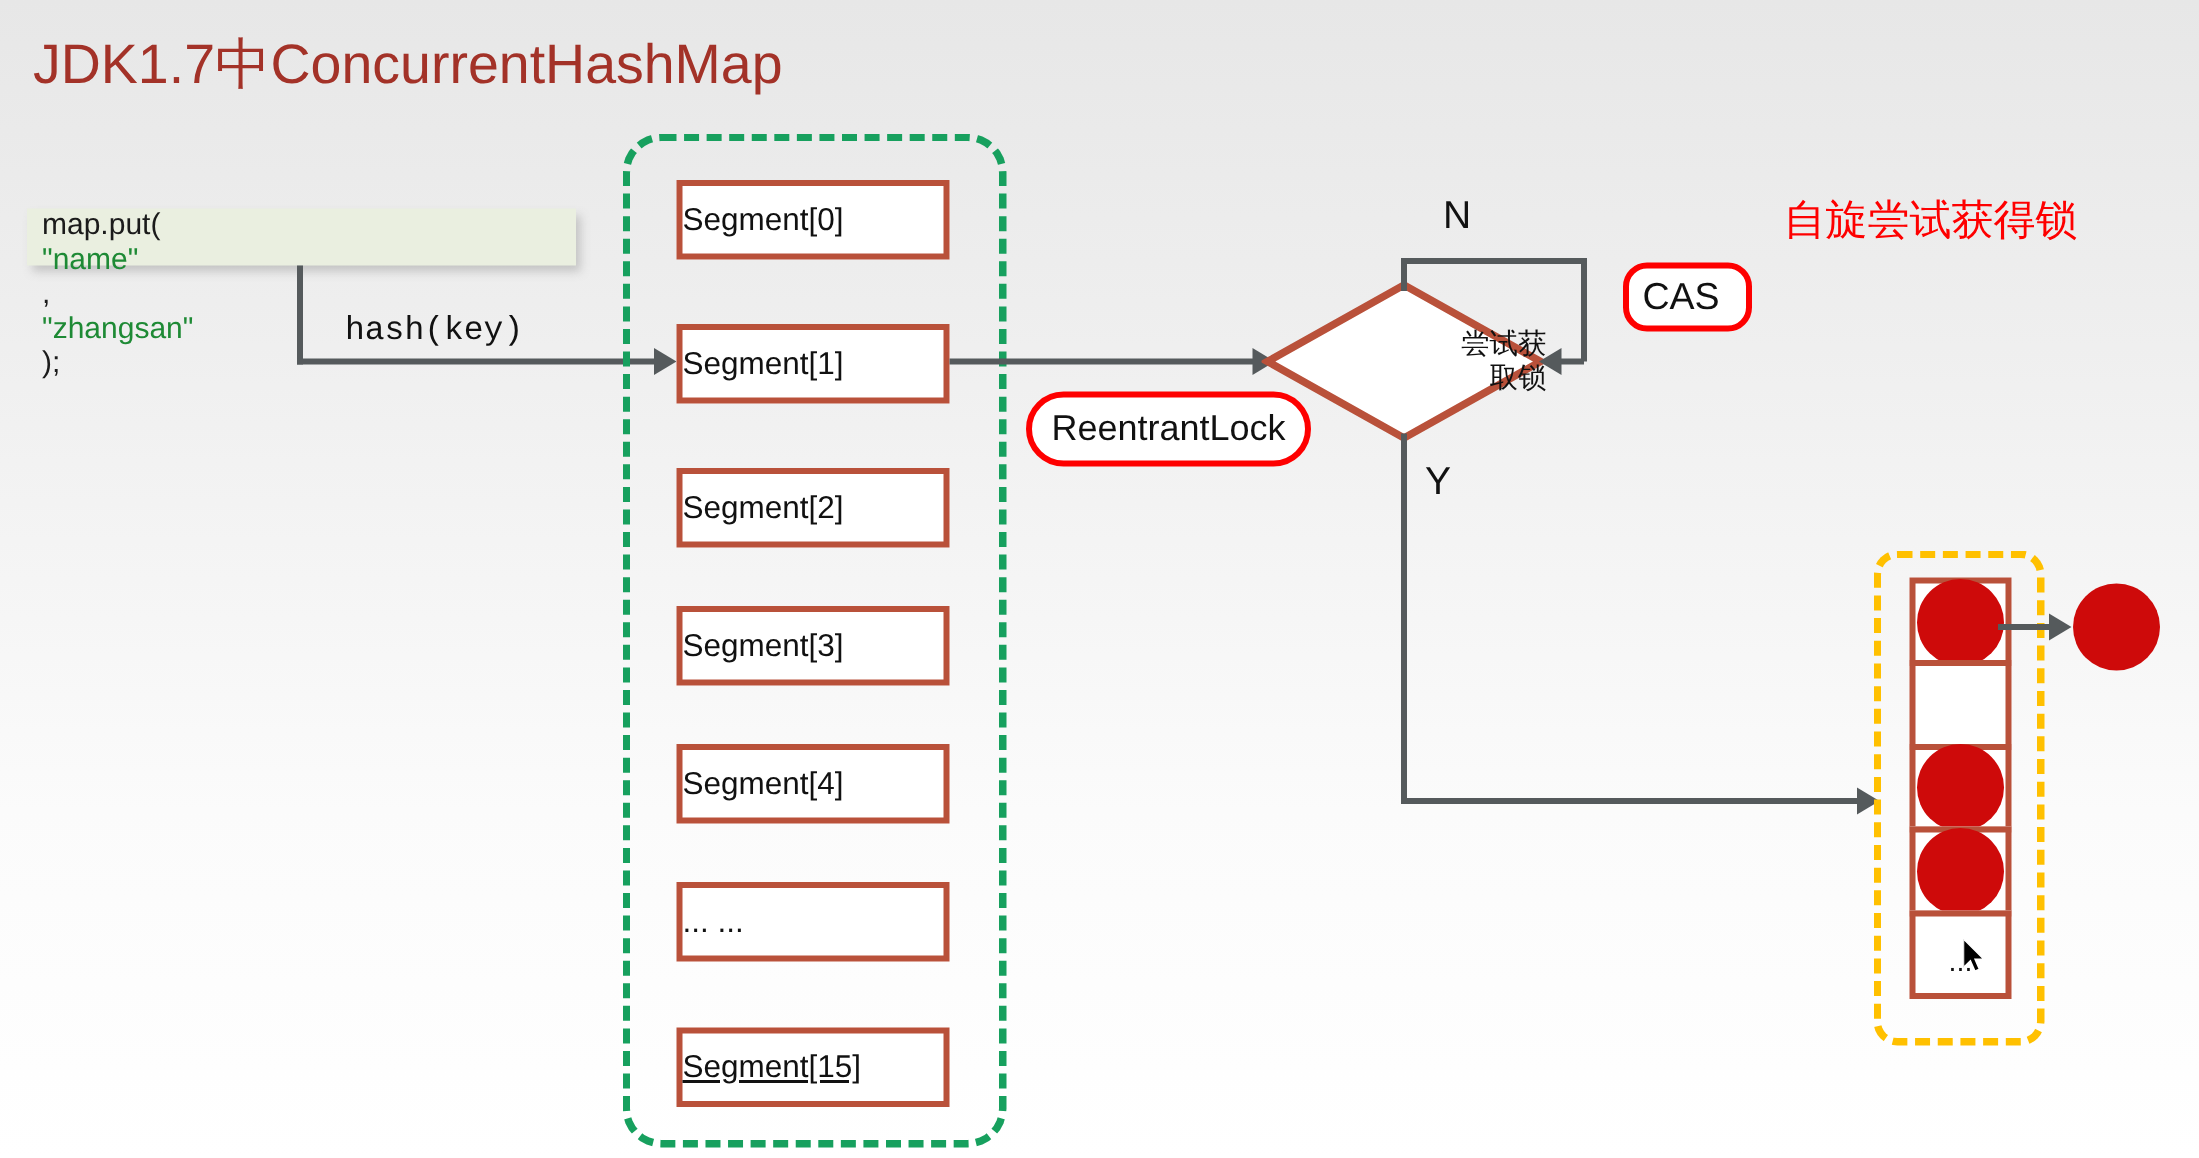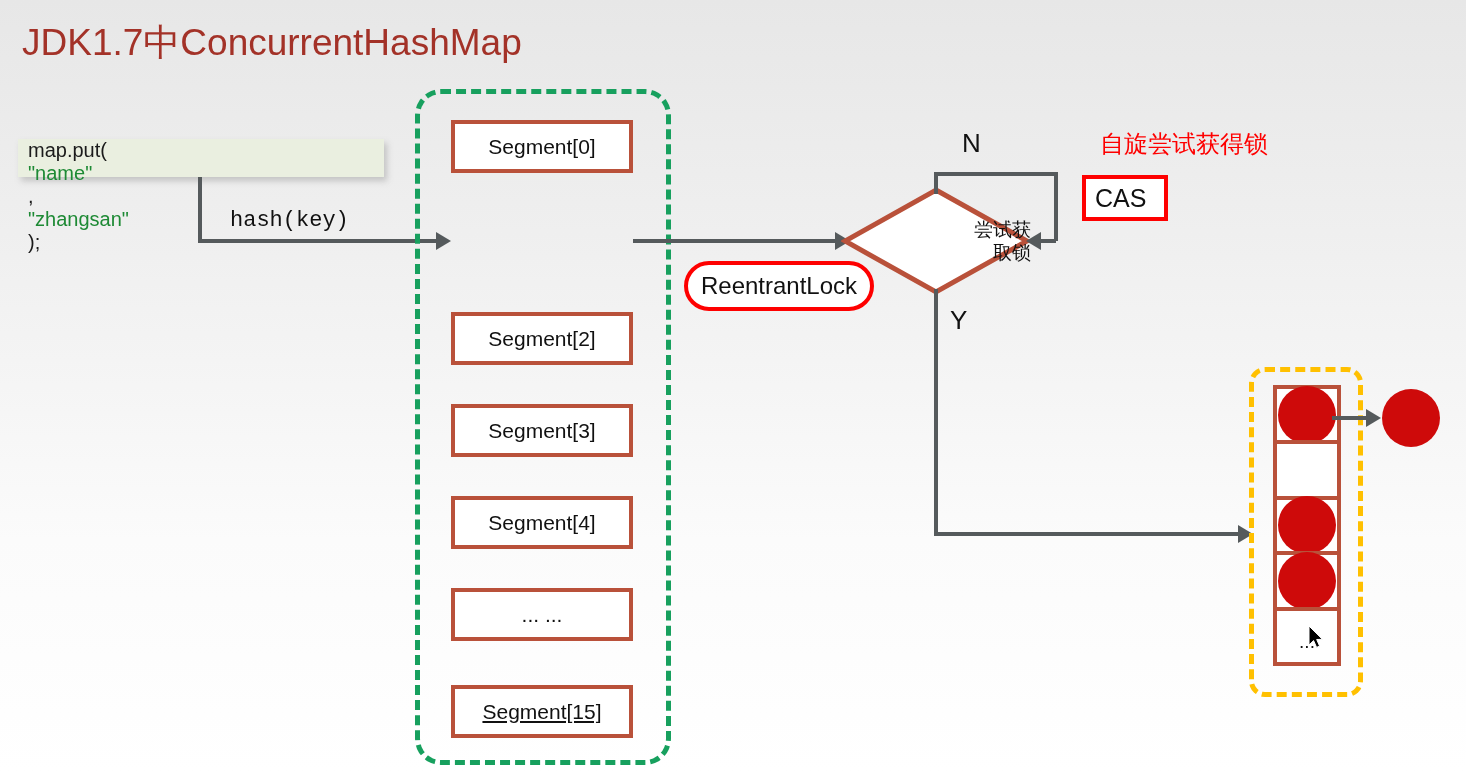--- a/index.html
+++ b/index.html
@@ -73,21 +73,20 @@
   }
   .segment-box {
     left: 451px;
     width: 182px;
     height: 53px;
     border: 4px solid #b9513a;
     box-sizing: border-box;
     background: #fff;
     display: flex;
     align-items: center;
-    justify-content: center;
     font-size: 21px;
     color: #111;
   }
 
   
   .line-h { background: #555a5c; height: 4px; }
   .line-v { background: #555a5c; width: 4px; }
 
   .arrow-right {
     width: 0; height: 0;
@@ -141,25 +140,26 @@
     font-size: 24px;
     border-radius: 25px;
   }
   #cas-box {
     left: 1082px;
     top: 175px;
     width: 86px;
     height: 46px;
     padding-left: 9px;
     font-size: 25px;
+    border-radius: 16px;
   }
   #spin-label {
-    left: 1100px;
+    left: 1189px;
     top: 128px;
-    font-size: 24px;
+    font-size: 28px;
     color: #fe0000;
     white-space: nowrap;
   }
 
   
   #hashentry-container {
     left: 1249px;
     top: 367px;
     width: 114px;
     height: 330px;
@@ -231,20 +231,23 @@
 
   <div class="abs line-v" style="left:198px; top:177px; height:66px;"></div>
   <div class="abs line-h" style="left:198px; top:239px; width:238px;"></div>
   <div class="abs arrow-right" style="left:436px; top:232px;"></div>
   <div class="abs plain-label" style="left:230px; top:208px;font-family:Liberation Mono, monospace;">hash(key)</div>
 
   <div class="abs" id="segment-container"></div>
 
   <div class="abs segment-box" style="top:120px;">
       <span>Segment[0]</span>
+    </div>
+  <div class="abs segment-box" style="top:216px;">
+      <span>Segment[1]</span>
     </div>
   <div class="abs segment-box" style="top:312px;">
       <span>Segment[2]</span>
     </div>
   <div class="abs segment-box" style="top:404px;">
       <span>Segment[3]</span>
     </div>
   <div class="abs segment-box" style="top:496px;">
       <span>Segment[4]</span>
     </div>

